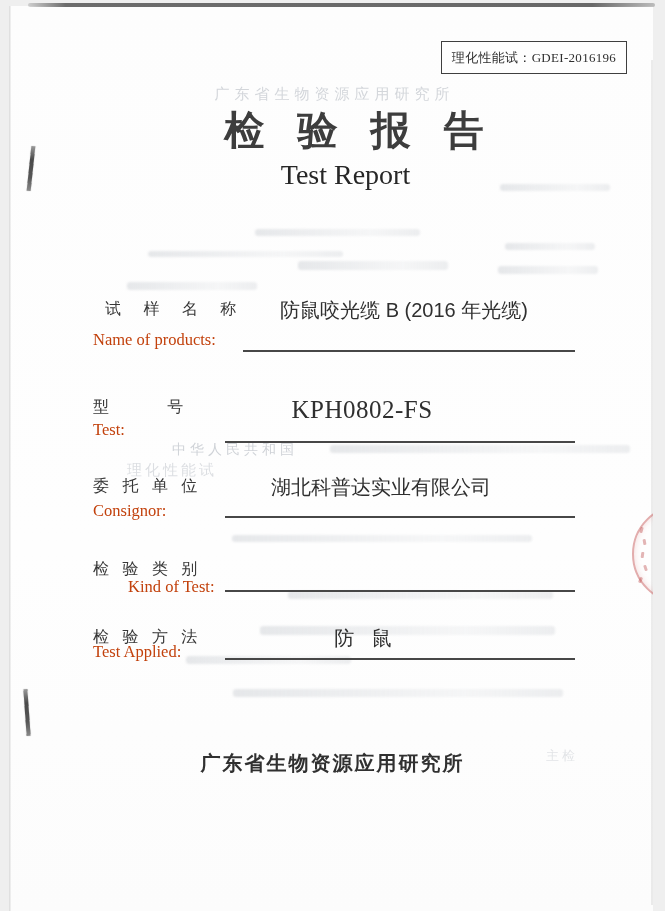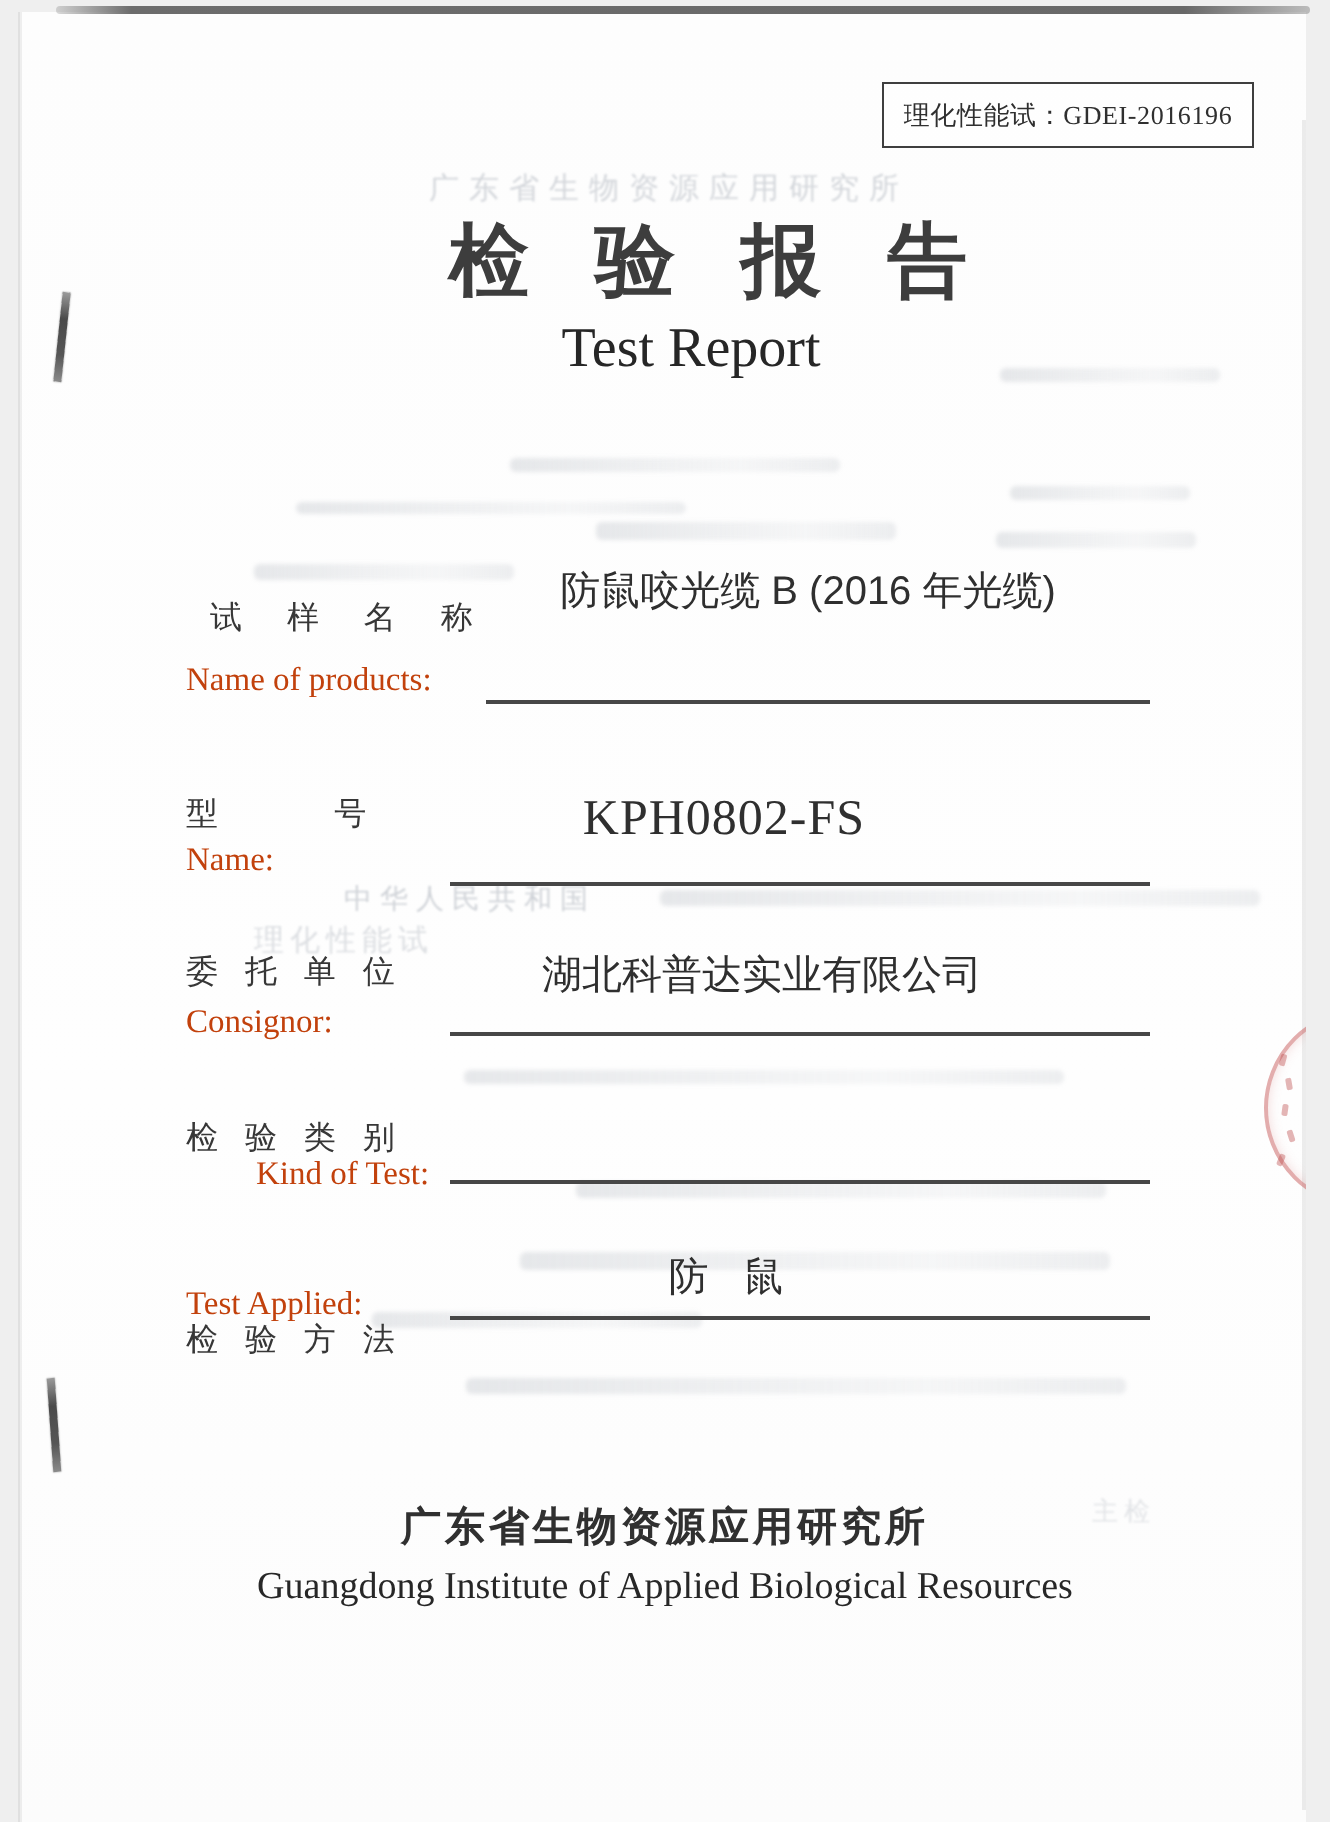--- a/index.html
+++ b/index.html
@@ -51,40 +51,40 @@
     font-size:28px;color:#262626;
   }
   
   .label-cn{font-size:16px;font-weight:500;color:#373737;letter-spacing:4.5px;white-space:pre;}
   .label-en{font-family:"Liberation Serif", serif;font-size:16.5px;color:#c2410c;}
   .value{font-size:20px;color:#2f2f2f;text-align:center;}
   .value-latin{font-family:"Liberation Serif", serif;font-size:25px;letter-spacing:.5px;}
   .rule{height:2px;background:#474747;}
   
   .f1-cn{left:105px;top:299px;letter-spacing:9px;}
-  .f1-val{left:243px;top:282px;width:332px;transform:translateX(-5px);}
+  .f1-val{left:243px;top:297px;width:332px;transform:translateX(-5px);}
   .f1-en{left:93px;top:330px;}
   .f1-rule{left:243px;top:350px;width:332px;}
   
   .f2-cn{left:93px;top:397px;}
   .f2-val{left:225px;top:396px;width:350px;transform:translateX(-38px);}
   .f2-en{left:93px;top:420px;}
   .f2-rule{left:225px;top:441px;width:350px;}
   
   .f3-cn{left:93px;top:476px;}
   .f3-val{left:225px;top:474px;width:350px;transform:translateX(-19px);}
   .f3-en{left:93px;top:501px;}
   .f3-rule{left:225px;top:516px;width:350px;}
   
   .f4-cn{left:93px;top:559px;}
   .f4-val{left:225px;top:557px;width:350px;transform:translateX(-32px);}
   .f4-en{left:93px;top:577px;margin-left:35px;}
   .f4-rule{left:225px;top:590px;width:350px;}
   
-  .f5-cn{left:93px;top:660px;}
+  .f5-cn{left:93px;top:627px;}
   .f5-val{left:225px;top:625px;width:350px;transform:translateX(-34px);letter-spacing:6px;}
   .f5-en{left:93px;top:642px;}
   .f5-rule{left:225px;top:658px;width:350px;}
   
   .org-cn{
     left:0;right:0;top:750px;text-align:center;
     font-size:20px;font-weight:600;color:#303030;letter-spacing:2px;
   }
   .org-en{
     left:0;right:0;top:783px;text-align:center;
@@ -167,39 +167,38 @@
   <div class="abs title-cn">检 验 报 告</div>
   <div class="abs title-en">Test Report</div>
 
   <div class="abs label-cn f1-cn">试 样 名 称</div>
   <div class="abs value f1-val">防鼠咬光缆 B (2016 年光缆)</div>
   <div class="abs label-en f1-en">Name of products:</div>
   <div class="abs rule f1-rule"></div>
 
   <div class="abs label-cn f2-cn">型      号</div>
   <div class="abs value value-latin f2-val">KPH0802-FS</div>
-  <div class="abs label-en f2-en">Name:</div>
+  <div class="abs label-en f2-en">Test:</div>
   <div class="abs rule f2-rule"></div>
 
   <div class="abs label-cn f3-cn">委 托 单 位</div>
   <div class="abs value f3-val">湖北科普达实业有限公司</div>
   <div class="abs label-en f3-en">Consignor:</div>
   <div class="abs rule f3-rule"></div>
 
   <div class="abs label-cn f4-cn">检 验 类 别</div>
   <div class="abs label-en f4-en">Kind of Test:</div>
   <div class="abs rule f4-rule"></div>
 
   <div class="abs label-cn f5-cn">检 验 方 法</div>
   <div class="abs value f5-val">防 鼠</div>
   <div class="abs label-en f5-en">Test Applied:</div>
   <div class="abs rule f5-rule"></div>
 
   <div class="abs org-cn">广东省生物资源应用研究所</div>
-  <div class="abs org-en">Guangdong Institute of Applied Biological Resources</div>
 
   <div class="abs stamp-clip">
     <div class="stamp-circle"></div>
     <div class="stamp-mark sm1"></div>
     <div class="stamp-mark sm2"></div>
     <div class="stamp-mark sm3"></div>
     <div class="stamp-mark sm4"></div>
     <div class="stamp-mark sm5"></div>
   </div>
 

